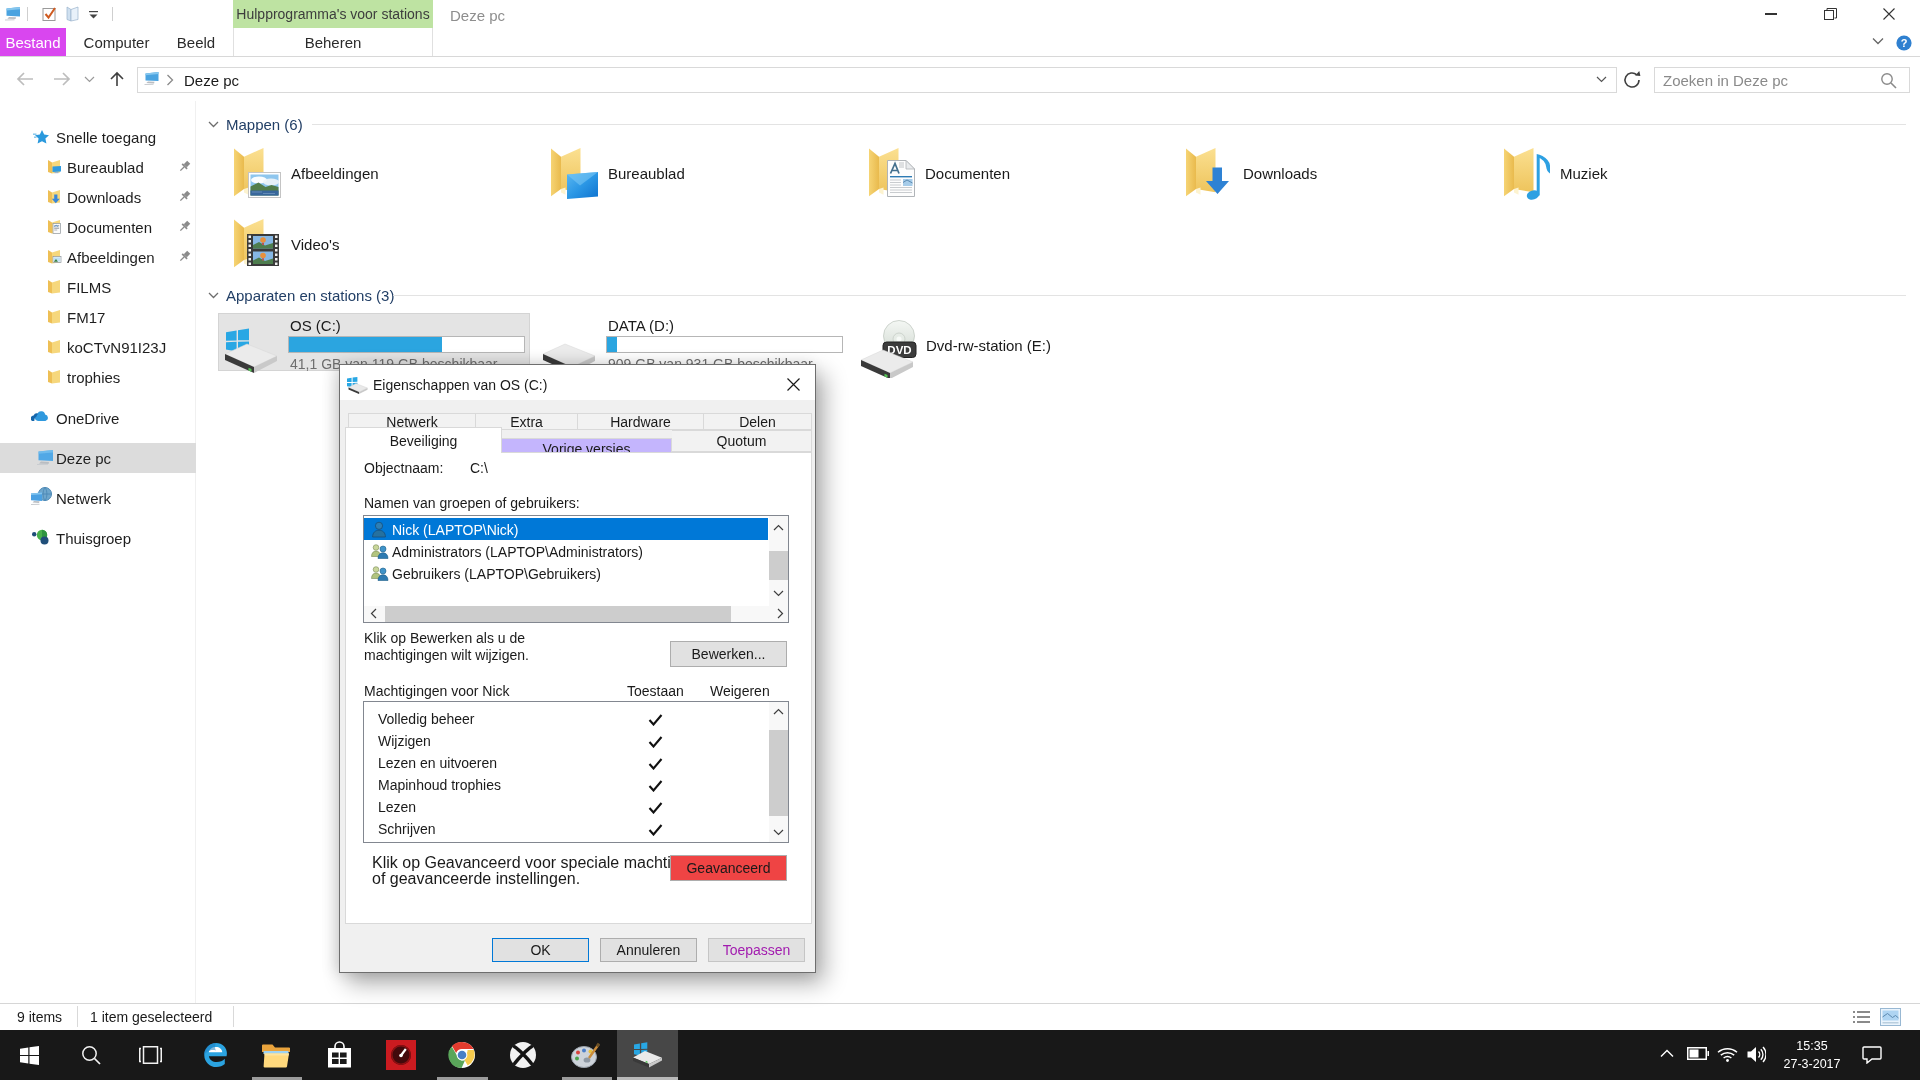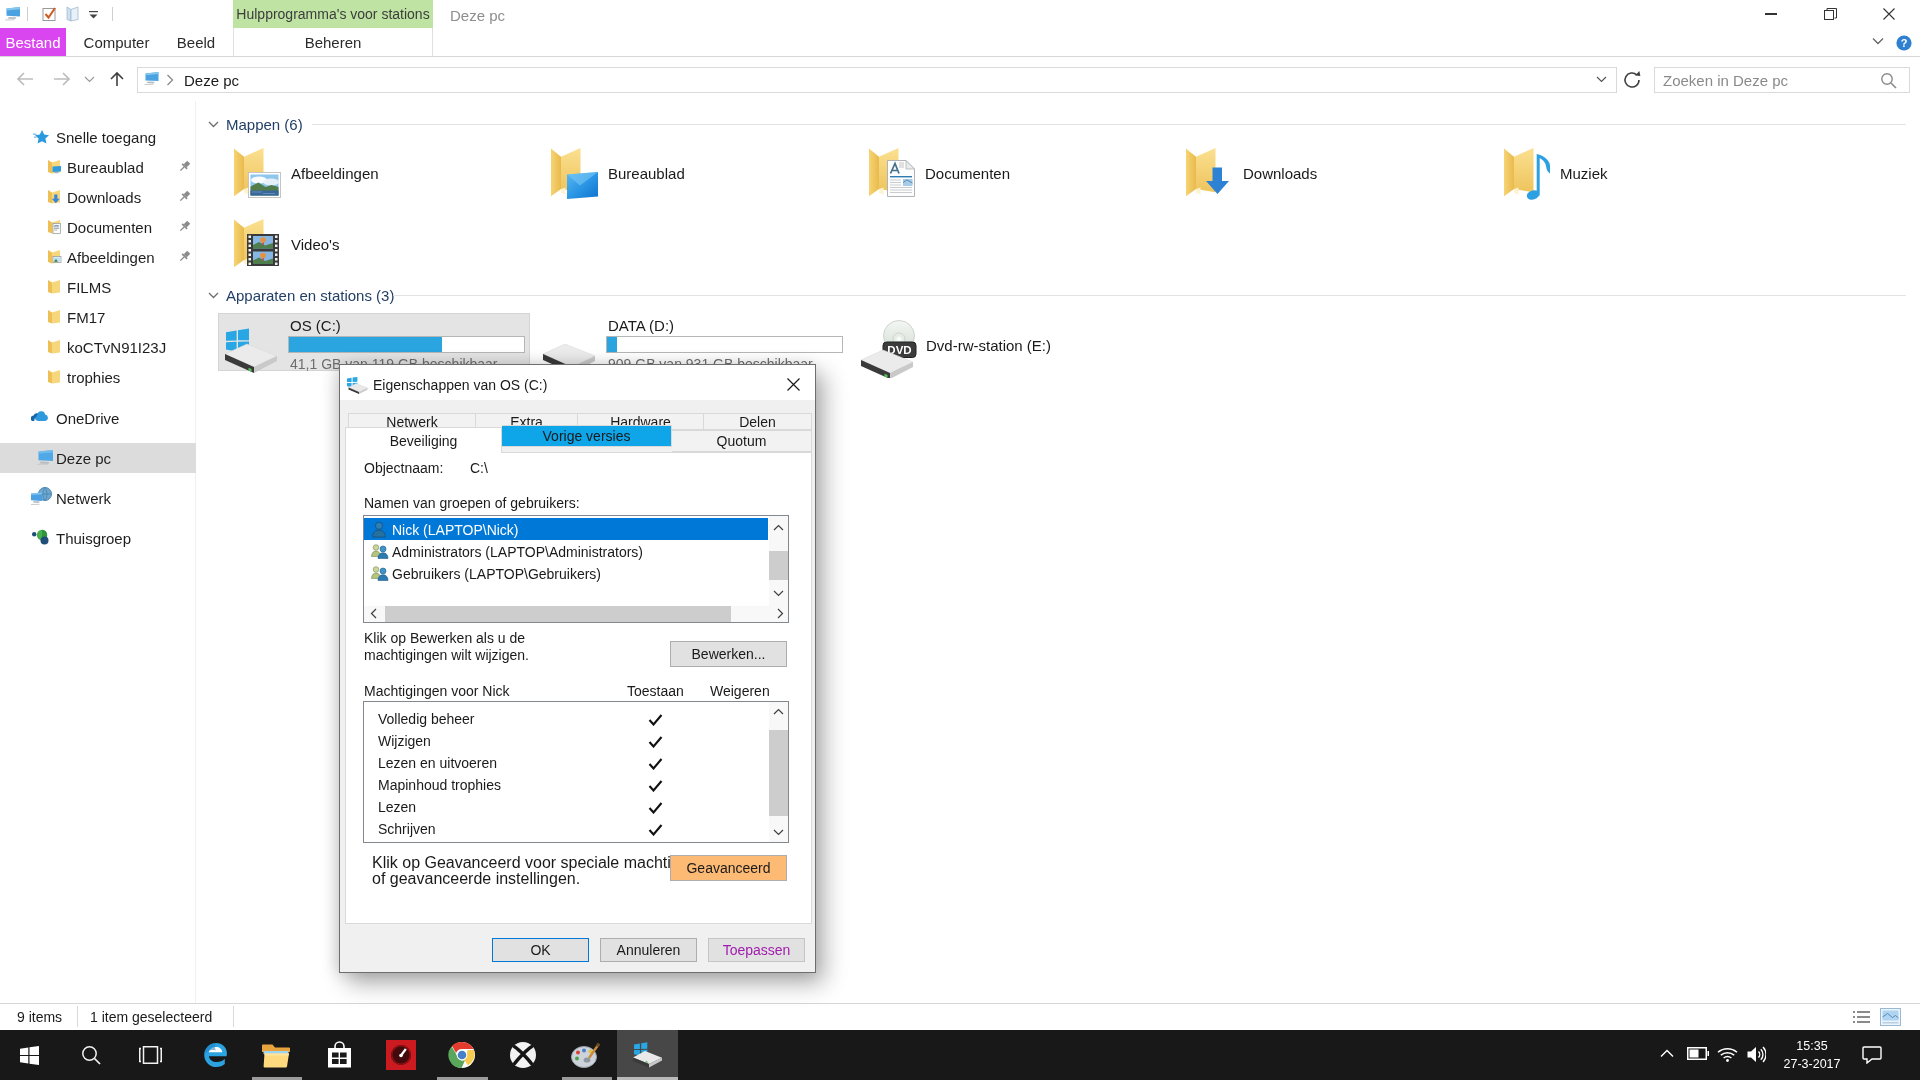--- a/index.html
+++ b/index.html
@@ -554,21 +554,21 @@
     <div class="abs" style="left:33px;top:12px;font-size:14px;color:#1a1a1a">Eigenschappen van OS (C:)</div>
     <div class="abs" style="left:447px;top:13px">
       <svg width="13" height="13" viewBox="0 0 13 13">
         <path d="M0.5 0.5l12 12M12.5 0.5l-12 12" stroke="#1a1a1a" stroke-width="1.2"></path>
       </svg>
     </div>
     <div class="abs ct" style="left:8px;top:48px;width:128px;height:17px;background:#f2f2f2;border:1px solid #d9d9d9;border-left:1px solid #d9d9d9;font-size:14px">Netwerk</div>
     <div class="abs ct" style="left:136px;top:48px;width:102px;height:17px;background:#f2f2f2;border:1px solid #d9d9d9;border-left:none;font-size:14px">Extra</div>
     <div class="abs ct" style="left:238px;top:48px;width:126px;height:17px;background:#f2f2f2;border:1px solid #d9d9d9;border-left:none;font-size:14px">Hardware</div>
     <div class="abs ct" style="left:364px;top:48px;width:108px;height:17px;background:#f2f2f2;border:1px solid #d9d9d9;border-left:none;font-size:14px">Delen</div>
-    <div class="abs ct" style="left:162px;top:60px;width:170px;height:22px;background:#0ea5e9;border:1px solid #d9d9d9;border-left:none;font-size:14px">Vorige versies</div>
+    <div class="abs ct" style="left:162px;top:73px;width:170px;height:22px;background:#c4b5fd;border:1px solid #d9d9d9;border-left:none;font-size:14px">Vorige versies</div>
     <div class="abs ct" style="left:332px;top:65px;width:140px;height:22px;background:#f2f2f2;border:1px solid #d9d9d9;border-left:none;font-size:14px">Quotum</div>
     <div class="abs ct" style="left:5px;top:62px;width:157px;height:26px;background:#fff;border:1px solid #d9d9d9;border-bottom:none;font-size:14px;z-index:3">Beveiliging</div>
     <div class="abs" style="left:5px;top:87px;width:467px;height:472px;background:#fff;border:1px solid #d9d9d9;z-index:1"></div>
     <div class="abs" style="left:24px;top:95px;font-size:14px;z-index:4">Objectnaam:</div>
     <div class="abs" style="left:130px;top:95px;font-size:14px;z-index:4">C:\</div>
     <div class="abs" style="left:24px;top:130px;font-size:14px;z-index:4">Namen van groepen of gebruikers:</div>
     <div class="abs" style="left:23px;top:150px;width:426px;height:108px;background:#fff;border:1px solid #828790;z-index:4"></div>
     <div class="abs" style="left:24px;top:153px;width:404px;height:22px;background:#0078d7;z-index:5"></div>
     <div class="abs" style="left:31px;top:156px;z-index:6">
       <svg width="16" height="17" viewBox="0 0 16 17">
@@ -667,21 +667,21 @@
         <path d="M1 6l4.5-4.5L10 6" stroke="#3f3f3f" stroke-width="1.2" fill="none"></path>
       </svg>
     </div>
     <div class="abs" style="left:429px;top:365px;width:19px;height:86px;background:#cdcdcd;z-index:7"></div>
     <div class="abs" style="left:433px;top:464px;z-index:7">
       <svg width="11" height="7" viewBox="0 0 11 7">
         <path d="M1 1l4.5 4.5L10 1" stroke="#3f3f3f" stroke-width="1.2" fill="none"></path>
       </svg>
     </div>
     <div class="abs" style="left:32px;top:490px;font-size:16px;line-height:16px;z-index:4">Klik op Geavanceerd voor speciale machtigingen<br>of geavanceerde instellingen.</div>
-    <div class="abs ct" style="left:330px;top:490px;width:117px;height:26px;background:#fdba74;border:1px solid #adadad;font-size:14px;z-index:4">Geavanceerd</div>
+    <div class="abs ct" style="left:330px;top:490px;width:117px;height:26px;background:#ef4444;border:1px solid #adadad;font-size:14px;z-index:4">Geavanceerd</div>
     <div class="abs ct" style="left:152px;top:573px;width:97px;height:24px;background:#e1e1e1;border:1px solid #0078d7;font-size:14px;z-index:4">OK</div>
     <div class="abs ct" style="left:260px;top:573px;width:97px;height:24px;background:#e1e1e1;border:1px solid #adadad;font-size:14px;z-index:4">Annuleren</div>
     <div class="abs ct" style="left:368px;top:573px;width:97px;height:24px;background:#e1e1e1;border:1px solid #c5c5c5;font-size:14px;color:#a21caf;z-index:4">Toepassen</div>
   </div>
 
 <div class="abs" id="taskbar" style="left:0;top:1030px;width:1920px;height:50px;background:#181818">
     <div class="abs" style="left:20px;top:16px">
       <svg width="19" height="19" viewBox="0 0 19 19">
         <g fill="#fff">
           <polygon points="0,2.8 8.3,1.5 8.3,9 0,9"></polygon>

